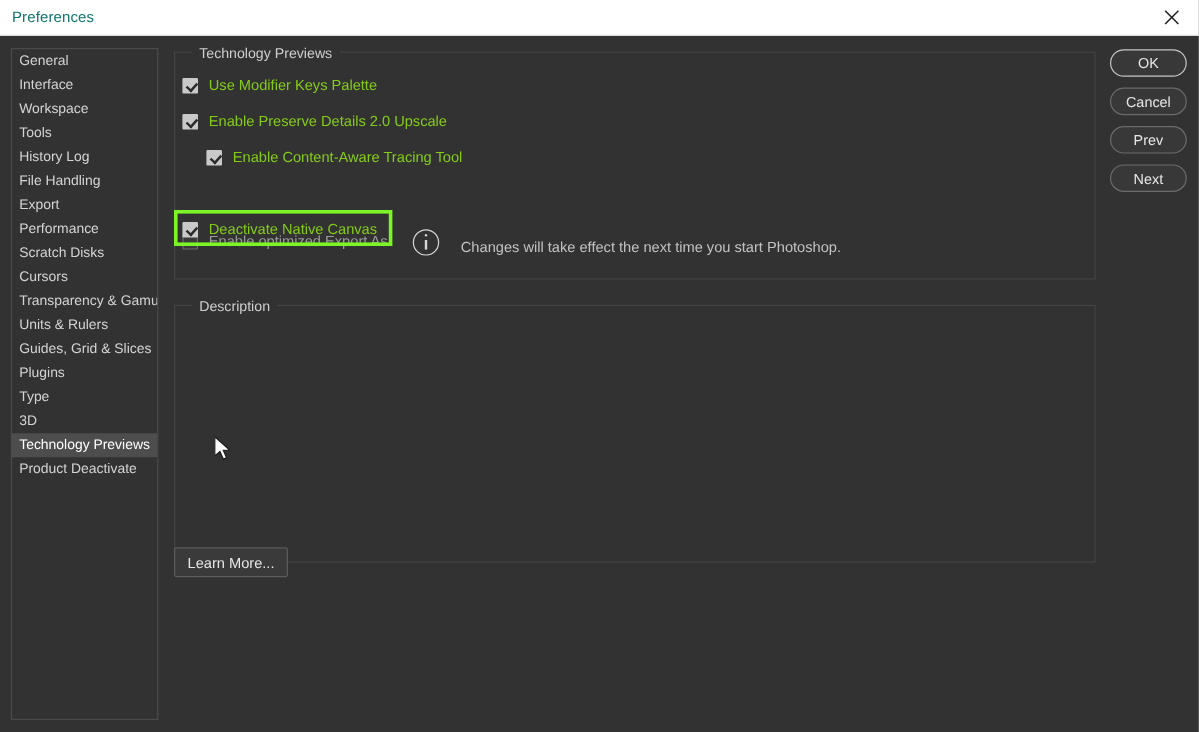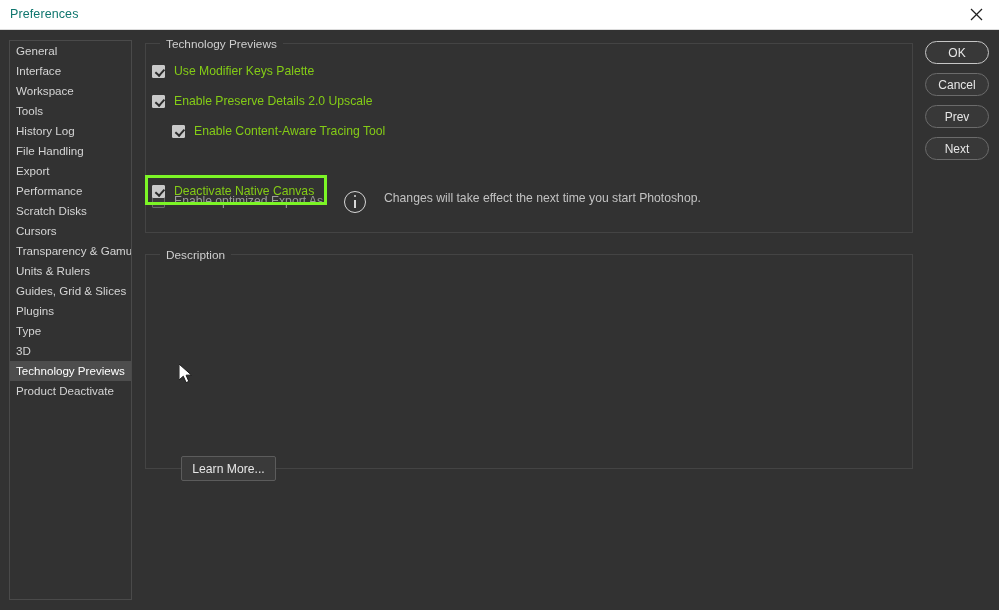--- a/index.html
+++ b/index.html
@@ -159,21 +159,21 @@
     border: 3px solid #7cf526;
     box-sizing: border-box;
     pointer-events: none;
     background: transparent;
   }
 
   
   .info-note {
     position: absolute;
     display: flex;
-    align-items: flex-start;
+    align-items: flex-end;
   }
   .info-icon {
     width: 22px; height: 22px;
     border-radius: 50%;
     border: 1.6px solid #d6d6d6;
     box-sizing: border-box;
     position: relative;
     flex: 0 0 auto;
     margin-right: 18px;
   }
@@ -238,21 +238,20 @@
     border-radius: 2px;
     background: #3a3a3a;
     color: #e6e6e6;
     font-size: 12.2px;
     font-family: "Liberation Sans", sans-serif;
     display: flex;
     align-items: center;
     justify-content: center;
     cursor: pointer;
     box-sizing: border-box;
-    margin-left: 36px;
   }
 
   
   .cursor {
     position: absolute;
     left: 179px;
     top: 364px;
     pointer-events: none;
   }
 </style>

